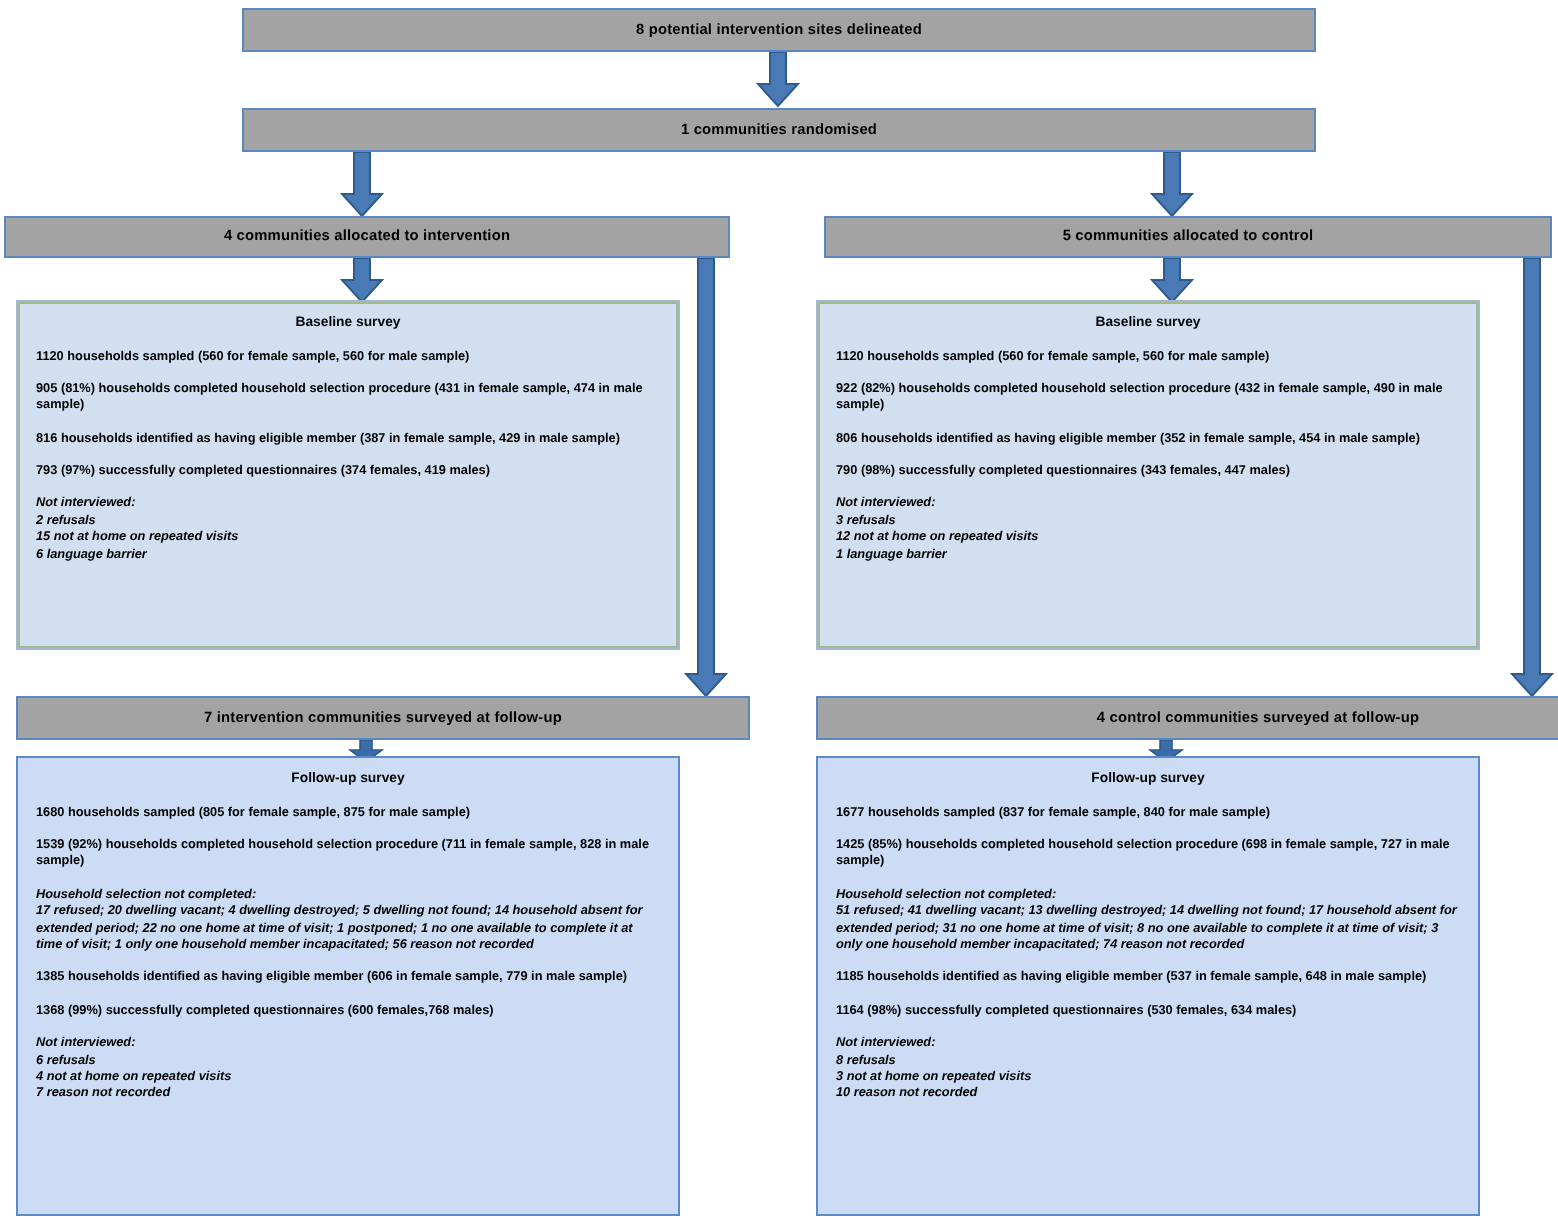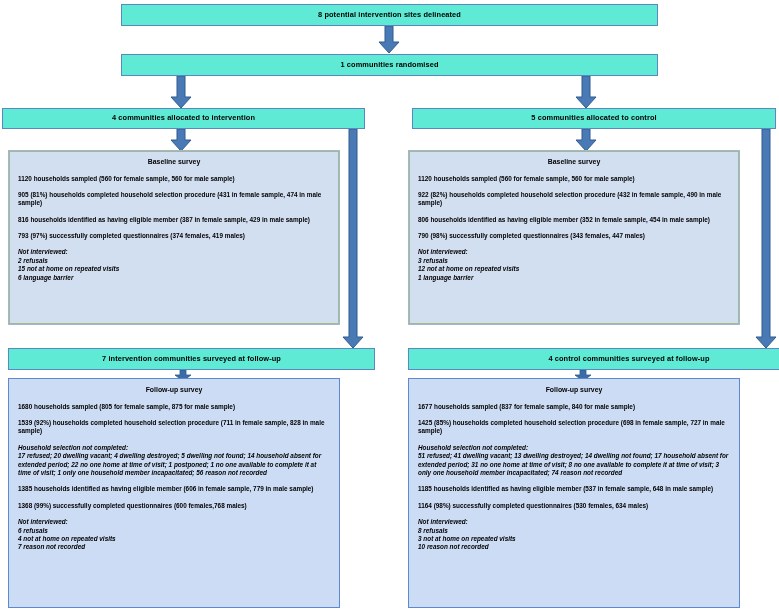--- a/index.html
+++ b/index.html
@@ -20,21 +20,21 @@
     position: relative;
     width: 779px;
     height: 614px;
   }
 
   
   .node { position: absolute; box-sizing: border-box; }
 
   
   .title-box {
-    background: #5eead4;
+    background: #a3a3a3;
     border: 1.2px solid #5b88c0;
     display: flex;
     align-items: center;
     justify-content: center;
     text-align: center;
     font-weight: bold;
     font-size: 7.4px;
     letter-spacing: 0.1px;
     line-height: 1.1;
     padding: 0 4px;

